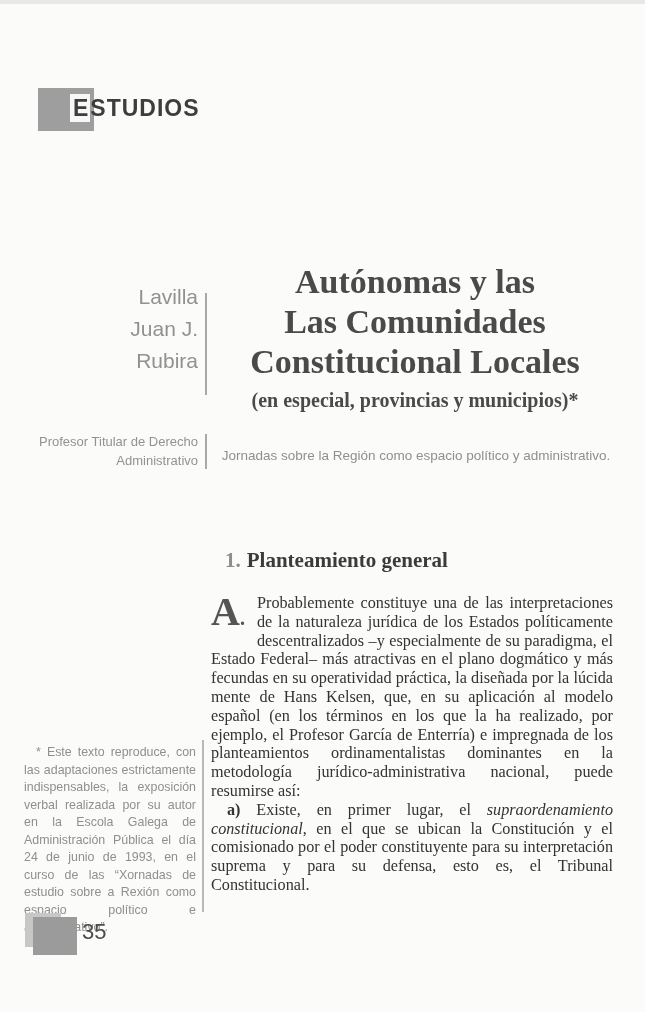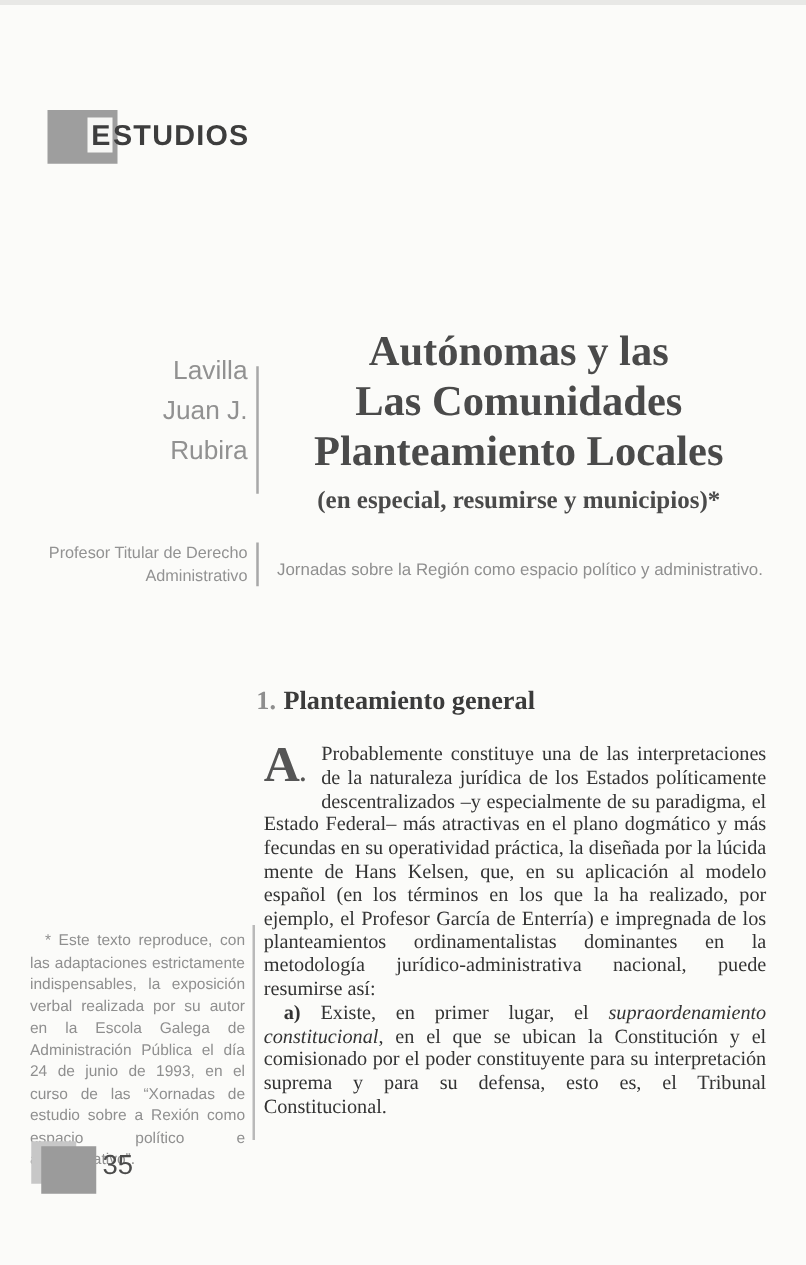--- a/index.html
+++ b/index.html
@@ -70,21 +70,21 @@
   .event-block{
     position:absolute;left:214px;top:442px;width:404px;
     text-align:center;
     font-size:13.5px;line-height:19px;
     color:#8f8f8f;
   }
   .event-line{display:block;}
 
   
   .section-heading{
-    position:absolute;left:205px;top:544px;
+    position:absolute;left:225px;top:544px;
     font-family:"Liberation Serif",serif;
     font-weight:bold;font-size:21px;
     color:#3b3b3b;
   }
   .section-number{color:#8e8e8e;margin-right:6px;}
 
   
   .body-col{
     position:absolute;left:211px;top:590px;width:402px;
     font-family:"Liberation Serif",serif;
@@ -142,22 +142,22 @@
   <div class="author-block">
     <span style="display:block">Lavilla</span>
     <span style="display:block">Juan J.</span>
     <span style="display:block">Rubira</span>
   </div>
   <div class="rule rule-author"></div>
 
   <div class="title-block">
     <span class="title-line">Autónomas y las</span>
     <span class="title-line">Las Comunidades</span>
-    <span class="title-line">Planteamiento Locales</span>
-    <span class="subtitle">(en especial, resumirse y municipios)*</span>
+    <span class="title-line">Constitucional Locales</span>
+    <span class="subtitle">(en especial, provincias y municipios)*</span>
   </div>
 
   <div class="affiliation-block">
     <span style="display:block">Profesor Titular de Derecho</span>
     <span style="display:block">Administrativo</span>
   </div>
   <div class="rule rule-affiliation"></div>
   <div class="event-block">
     <span class="event-line">Jornadas sobre la Región como espacio político y administrativo.</span>
   </div>

